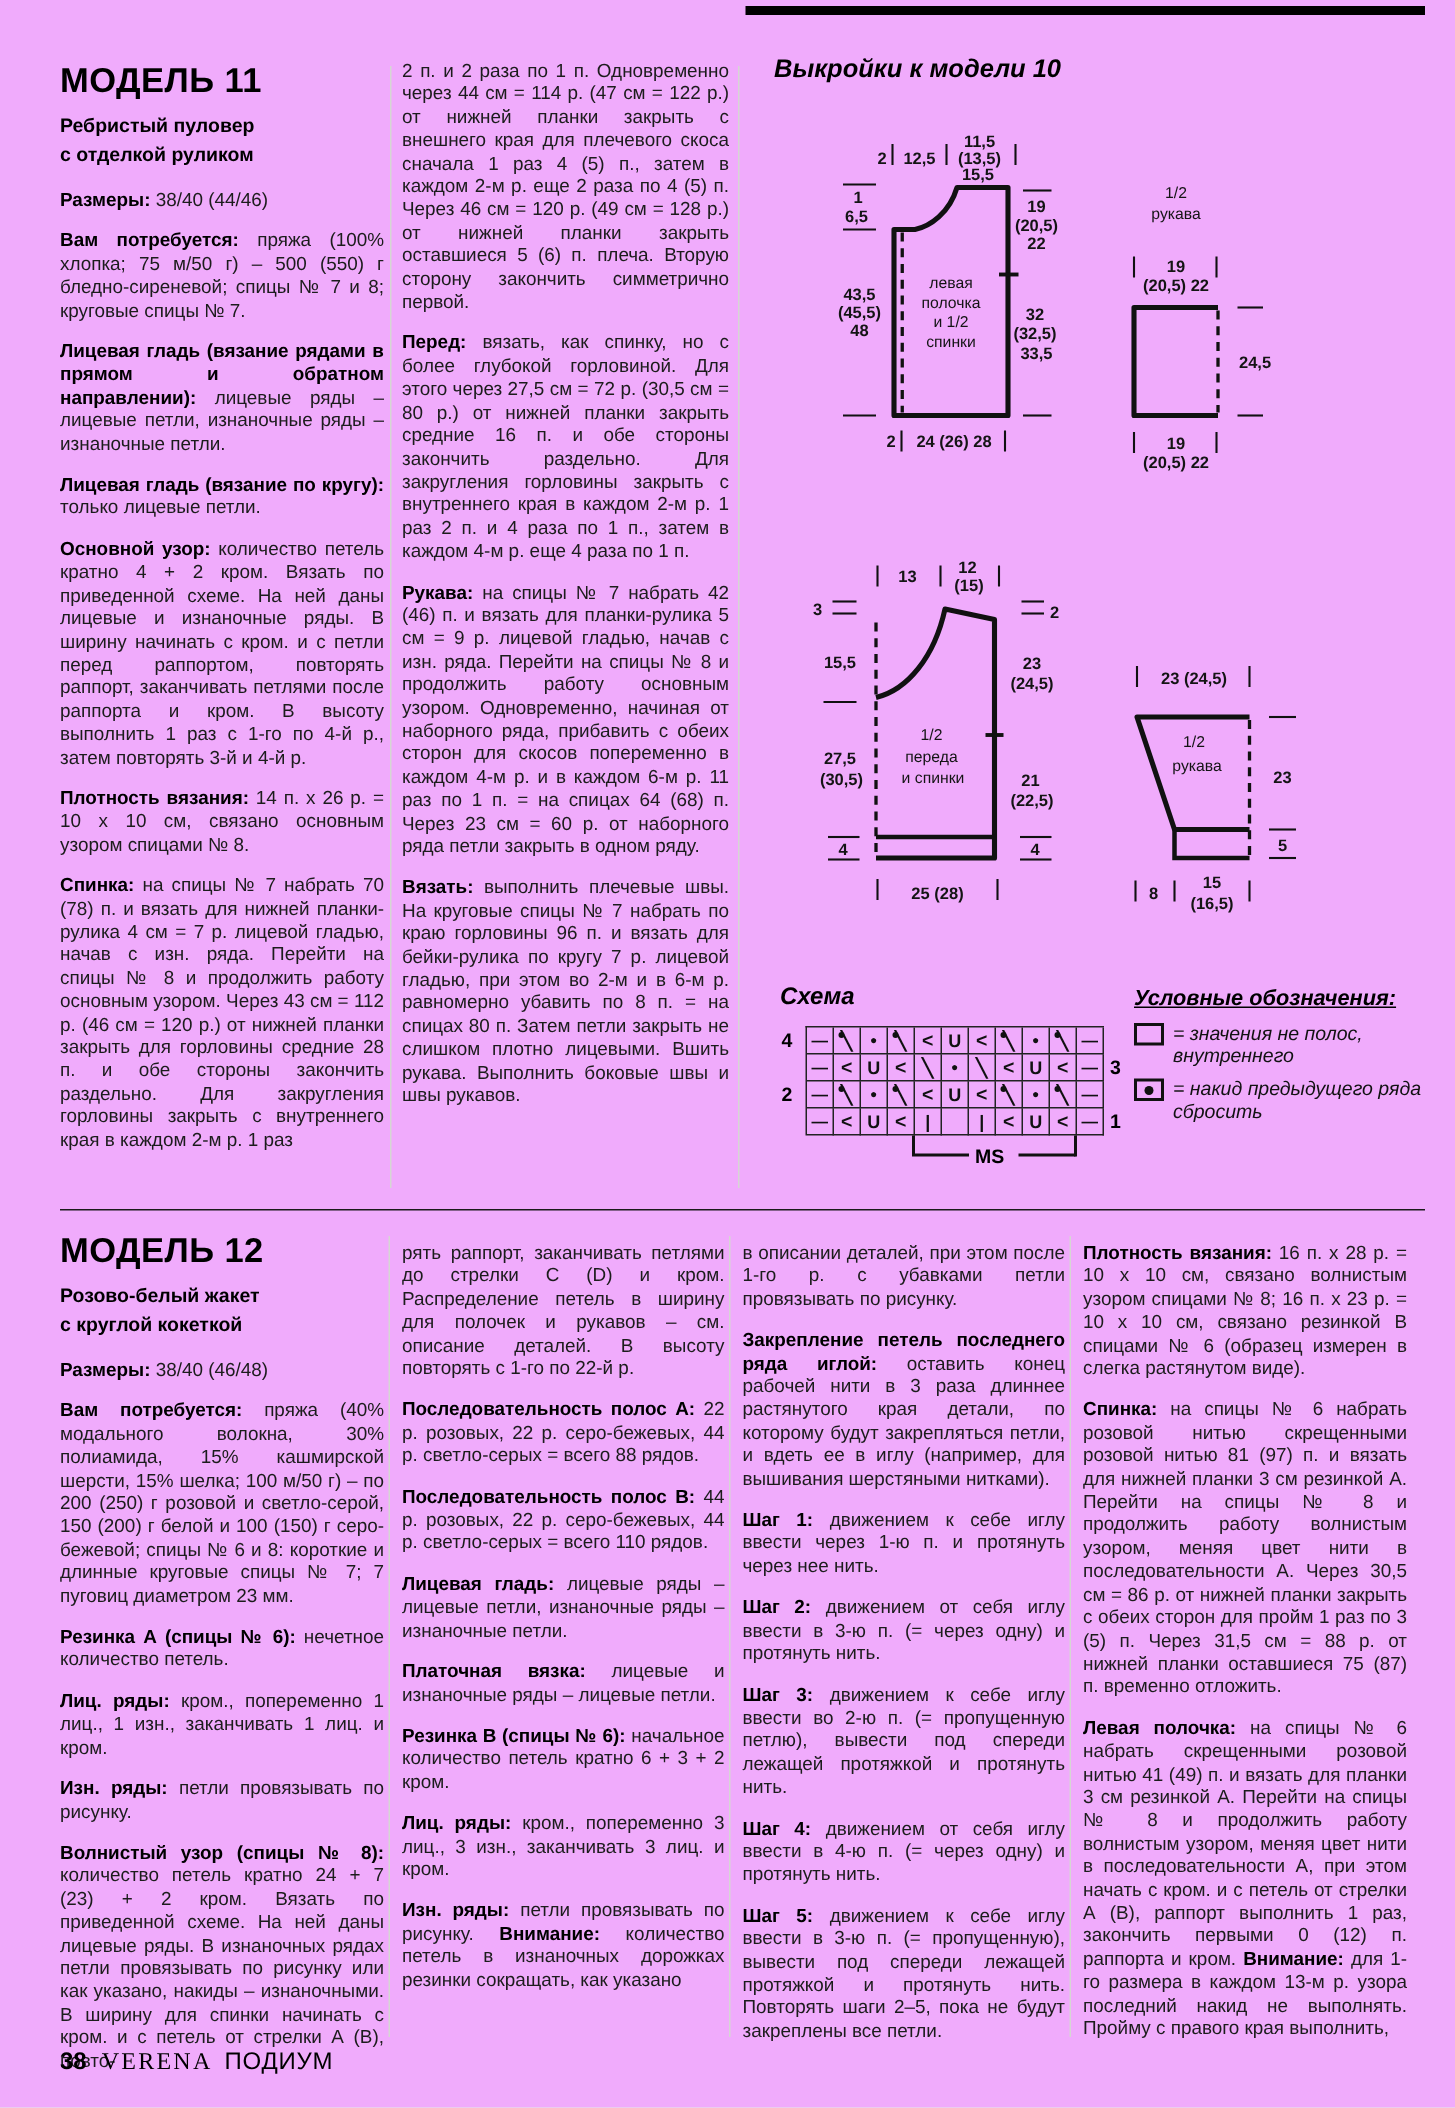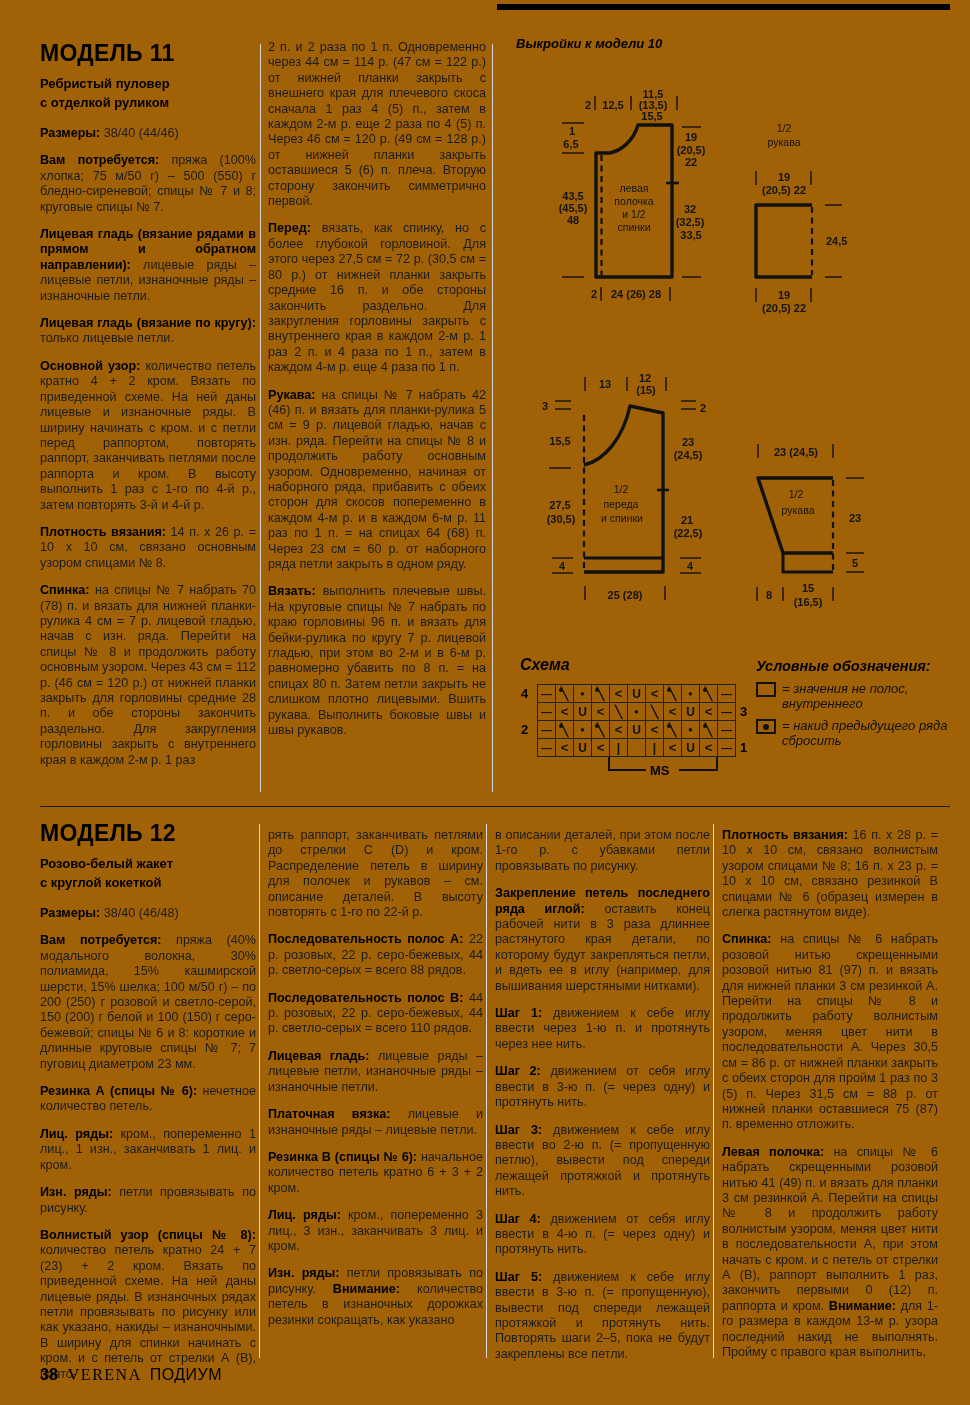--- a/index.html
+++ b/index.html
@@ -1,26 +1,26 @@
 <!DOCTYPE html>
 <html lang="ru"><head>
 <meta charset="utf-8">
 <style>
   html,body{margin:0;padding:0;background:#e8e8e6;}
-  .page{position:relative;width:970px;height:1405px;background:#a16207;
+  .page{position:relative;width:970px;height:1405px;background:#f0abfc;
         font-family:"Liberation Sans",sans-serif;color:#1c1c1c;overflow:hidden;}
   .col{position:absolute;text-align:justify;}
   .col p{font-size:12.6px;line-height:15.4px;margin:0 0 12px;}
   .col p b{color:#000;}
   h1.model-title{font-size:23px;font-weight:bold;color:#000;margin:0 0 7px;letter-spacing:.3px;}
   h2.model-subtitle{font-size:13px;font-weight:bold;color:#000;line-height:19px;margin:0 0 14px;}
   .topbar{position:absolute;background:#000;}
   .hline{position:absolute;background:#1a1a1a;}
   .vrule{position:absolute;width:1px;background:#d6d6d3;}
-  .panel-title{position:absolute;font-size:13px;font-weight:bold;font-style:italic;color:#000;}
+  .panel-title{position:absolute;font-size:17px;font-weight:bold;font-style:italic;color:#000;}
   .panel svg{position:absolute;overflow:visible;}
   .panel svg text{font-family:"Liberation Sans",sans-serif;font-size:11px;font-weight:bold;fill:#141414;}
   .panel svg text.ctr{font-weight:normal;font-size:10.5px;}
   .shape{fill:none;stroke:#111;stroke-width:3.4;stroke-linejoin:round;}
   .shape2{fill:none;stroke:#111;stroke-width:3;}
   .fold{fill:none;stroke:#111;stroke-width:2.2;stroke-dasharray:6 4.5;}
   .tick{stroke:#111;stroke-width:1.4;}
   .tick3{stroke:#111;stroke-width:2.6;}
   .chart-title{position:absolute;font-size:16px;font-weight:bold;font-style:italic;color:#000;}
   #chart-grid{position:absolute;left:537px;top:684px;display:grid;
@@ -34,21 +34,21 @@
   .c-dot{font-size:8px;}
   .c-bar{font-size:12px;}
   .c-diag,.c-diagdot{font-size:12px;font-weight:normal;}
   .c-diagdot::before{content:"";position:absolute;left:2.5px;top:2.5px;width:4px;height:4px;
      border-radius:50%;background:#111;}
   .row-num{position:absolute;font-size:13px;font-weight:bold;color:#000;}
   .ms-stub{position:absolute;width:2px;height:14px;background:#111;}
   .ms-line{position:absolute;height:2px;background:#111;}
   .ms-label{position:absolute;font-size:13px;font-weight:bold;color:#000;}
   .legend{position:absolute;left:756px;top:658px;width:205px;}
-  .legend-title{font-size:14.5px;font-weight:bold;font-style:italic;color:#000;margin:0 0 7px;}
+  .legend-title{font-size:14.5px;font-weight:bold;font-style:italic;color:#000;margin:0 0 7px;text-decoration:underline;}
   .legend-item{display:flex;gap:6px;margin-bottom:7px;font-style:italic;font-size:13px;line-height:15px;color:#111;}
   .legend-box{flex:0 0 auto;width:16px;height:11px;border:2.6px solid #111;margin-top:1px;
      display:flex;align-items:center;justify-content:center;}
   .legend-box .dot{width:6px;height:6px;border-radius:50%;background:#111;}
   .legend-text span{display:block;}
   .footer{position:absolute;left:40px;top:1366px;font-size:16px;color:#000;}
   .footer .pg{font-weight:bold;margin-right:10px;}
   .footer .brand{font-family:"Liberation Serif",serif;letter-spacing:1.5px;margin-right:8px;}
   .footer .sect{letter-spacing:.5px;}
 </style>

